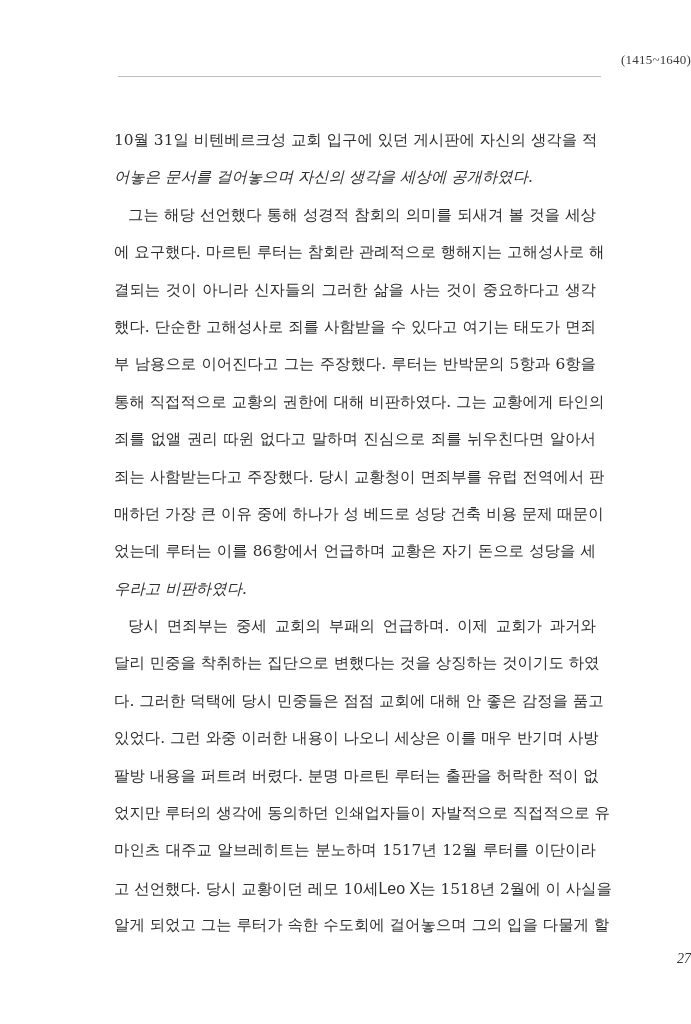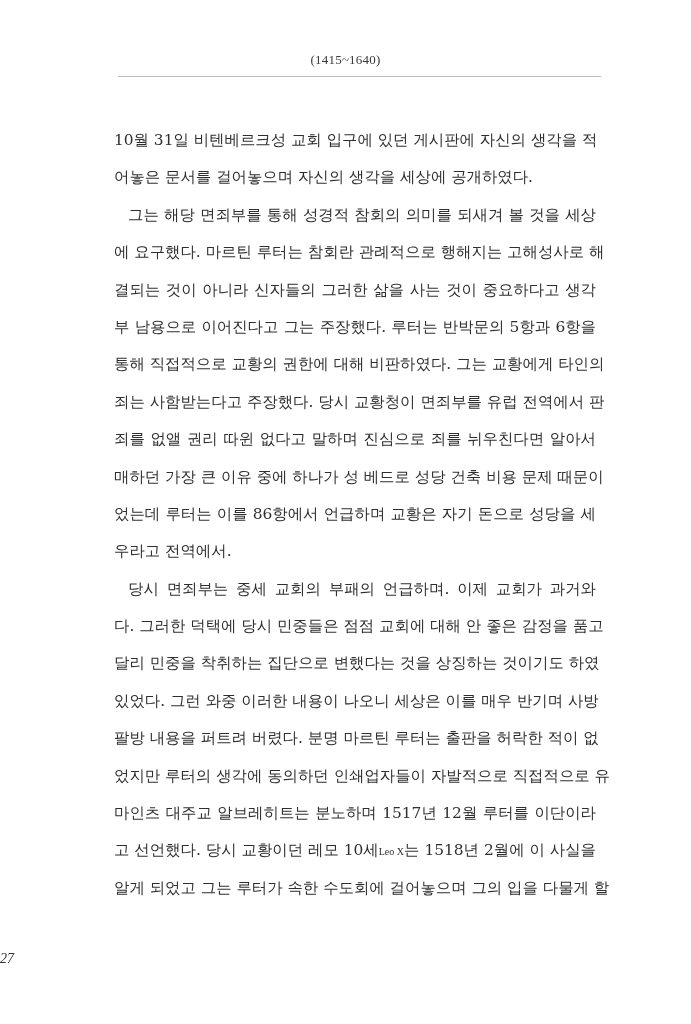--- a/index.html
+++ b/index.html
@@ -13,21 +13,21 @@
       position: relative;
       overflow: hidden;
       font-family: "DejaVu Serif", "Liberation Serif", serif;
       color: #2b2b2b;
     }
     .running-head {
       position: absolute;
       top: 52px;
       left: 0;
       width: 691px;
-      text-align: center;
+      text-align: right;
       font-family: "Liberation Serif", "DejaVu Serif", serif;
       font-size: 13px;
       color: #3a3a3a;
       letter-spacing: 0.2px;
     }
     .head-rule {
       position: absolute;
       top: 76px;
       left: 118px;
       width: 483px;
@@ -45,65 +45,67 @@
       line-height: 37.4px;
       font-size: 15.4px;
       white-space: nowrap;
       overflow: visible;
       text-align: justify;
       text-align-last: justify;
       color: #2e2e2e;
     }
     .line.last {
       text-align-last: left;
+      font-style: italic;
     }
     .line.indent {
       padding-left: 14px;
     }
     .latin-small {
-      font-family: Liberation Serif, serif;
-      font-size: 10px;
+      font-family: Liberation Sans, sans-serif;
+      font-size: 16px;
     }
     .folio {
       position: absolute;
       top: 951px;
       left: 0;
       width: 691px;
-      text-align: left;
+      text-align: right;
       font-family: "Liberation Serif", "DejaVu Serif", serif;
       font-style: italic;
       font-size: 14px;
       color: #333333;
     }
   </style>
 </head>
 <body>
 
 <div class="running-head">(1415~1640)</div>
 <div class="head-rule"></div>
 
 <div class="body-text">
 
   <div class="line">10월 31일 비텐베르크성 교회 입구에 있던 게시판에 자신의 생각을 적</div>
   <div class="line last">어놓은 문서를 걸어놓으며 자신의 생각을 세상에 공개하였다.</div>
 
-  <div class="line indent">그는 해당 면죄부를 통해 성경적 참회의 의미를 되새겨 볼 것을 세상</div>
+  <div class="line indent">그는 해당 선언했다 통해 성경적 참회의 의미를 되새겨 볼 것을 세상</div>
   <div class="line">에 요구했다. 마르틴 루터는 참회란 관례적으로 행해지는 고해성사로 해</div>
   <div class="line">결되는 것이 아니라 신자들의 그러한 삶을 사는 것이 중요하다고 생각</div>
+  <div class="line">했다. 단순한 고해성사로 죄를 사함받을 수 있다고 여기는 태도가 면죄</div>
   <div class="line">부 남용으로 이어진다고 그는 주장했다. 루터는 반박문의 5항과 6항을</div>
   <div class="line">통해 직접적으로 교황의 권한에 대해 비판하였다. 그는 교황에게 타인의</div>
+  <div class="line">죄를 없앨 권리 따윈 없다고 말하며 진심으로 죄를 뉘우친다면 알아서</div>
   <div class="line">죄는 사함받는다고 주장했다. 당시 교황청이 면죄부를 유럽 전역에서 판</div>
-  <div class="line">죄를 없앨 권리 따윈 없다고 말하며 진심으로 죄를 뉘우친다면 알아서</div>
   <div class="line">매하던 가장 큰 이유 중에 하나가 성 베드로 성당 건축 비용 문제 때문이</div>
   <div class="line">었는데 루터는 이를 86항에서 언급하며 교황은 자기 돈으로 성당을 세</div>
-  <div class="line last">우라고 전역에서.</div>
+  <div class="line last">우라고 비판하였다.</div>
 
   <div class="line indent">당시 면죄부는 중세 교회의 부패의 언급하며. 이제 교회가 과거와</div>
+  <div class="line">달리 민중을 착취하는 집단으로 변했다는 것을 상징하는 것이기도 하였</div>
   <div class="line">다. 그러한 덕택에 당시 민중들은 점점 교회에 대해 안 좋은 감정을 품고</div>
-  <div class="line">달리 민중을 착취하는 집단으로 변했다는 것을 상징하는 것이기도 하였</div>
   <div class="line">있었다. 그런 와중 이러한 내용이 나오니 세상은 이를 매우 반기며 사방</div>
   <div class="line">팔방 내용을 퍼트려 버렸다. 분명 마르틴 루터는 출판을 허락한 적이 없</div>
   <div class="line">었지만 루터의 생각에 동의하던 인쇄업자들이 자발적으로 직접적으로 유</div>
   <div class="line">마인츠 대주교 알브레히트는 분노하며 1517년 12월 루터를 이단이라</div>
   <div class="line"><span>고 선언했다. 당시 교황이던 레모 10세</span><span class="latin-small">Leo X</span><span>는 1518년 2월에 이 사실을</span></div>
   <div class="line">알게 되었고 그는 루터가 속한 수도회에 걸어놓으며 그의 입을 다물게 할</div>
 </div>
 
 <div class="folio">27</div>
 

